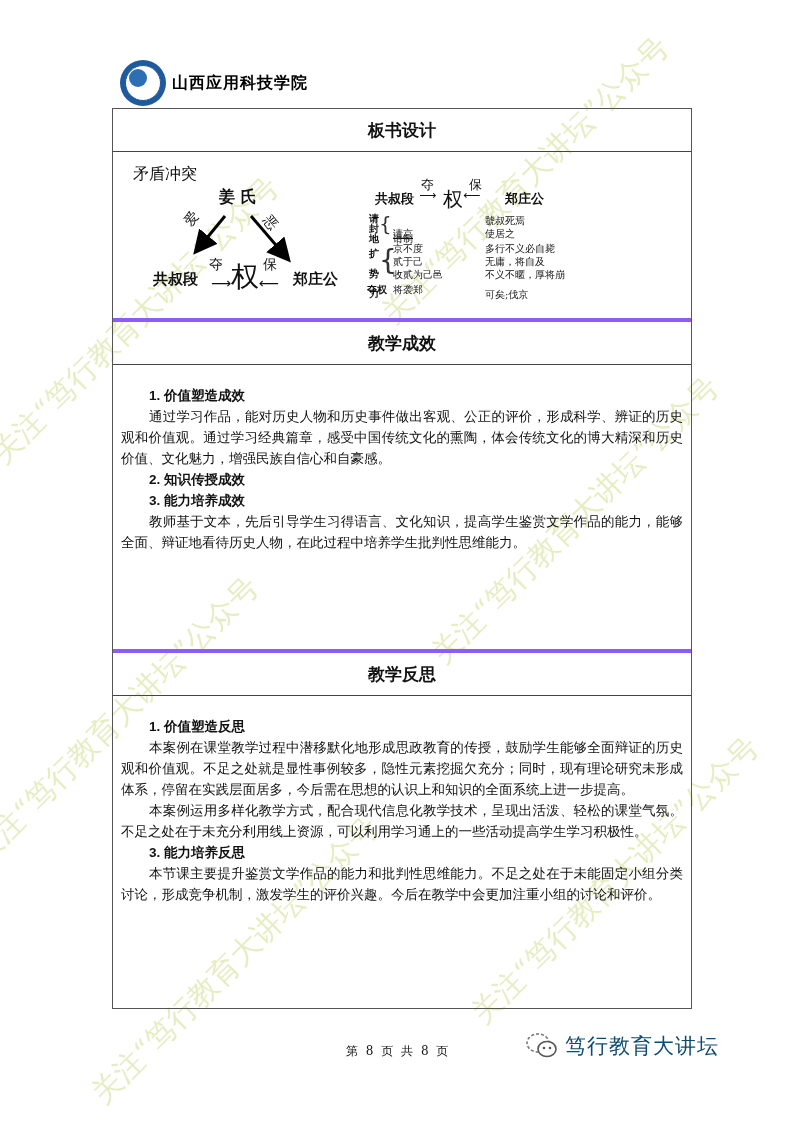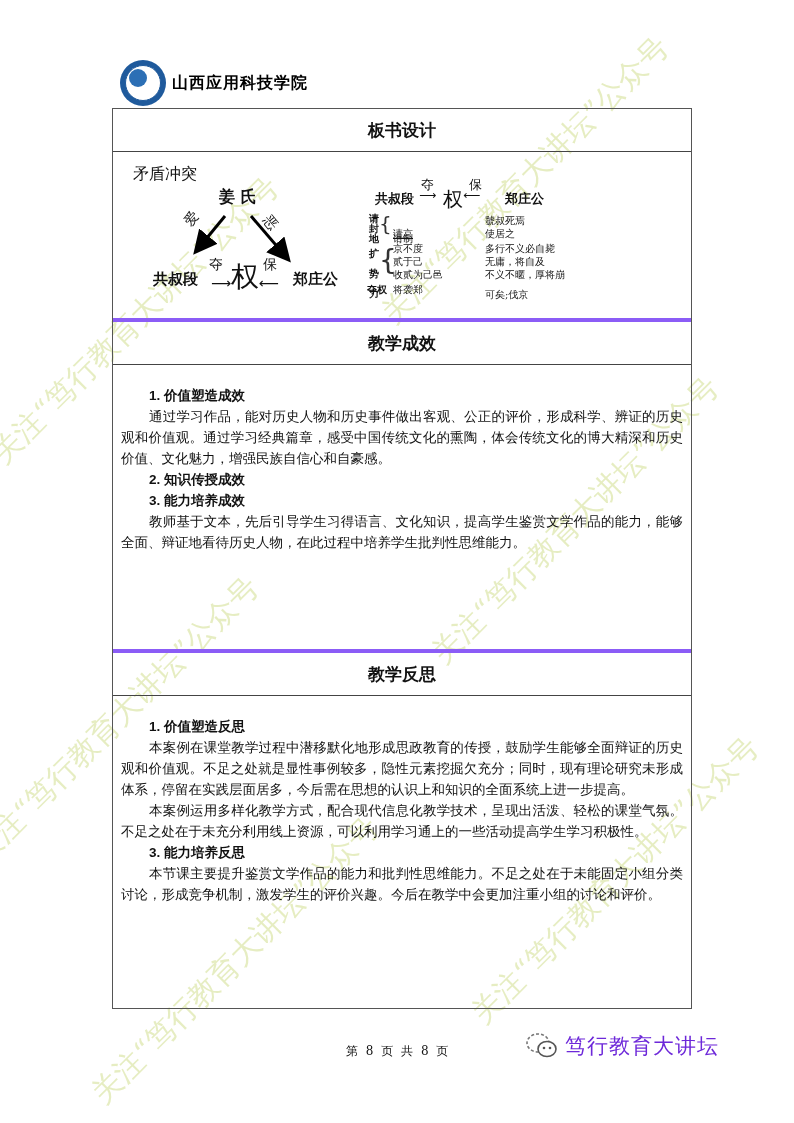--- a/index.html
+++ b/index.html
@@ -23,21 +23,21 @@
   .diagram { height: 166px; position: relative; font-family: "DejaVu Sans", sans-serif; }
   .d-abs { position: absolute; white-space: nowrap; }
   .d-bold { font-weight: bold; }
 
   .content { padding: 12px 8px 0 8px; font-size: 13.5px; line-height: 21px; }
   .content .h { font-family: Liberation Sans, sans-serif; font-weight: bold; font-size: 13.5px; padding-left: 28px; }
   .content .p { text-indent: 28px; text-align: justify; }
   .content .p.ind { padding-left: 28px; text-indent: 0; }
 
   .footer-page { position: absolute; left: 346px; top: 1043px; font-size: 12px; letter-spacing: 2px; }
-  .footer-brand { position: absolute; left: 525px; top: 1032px; display: flex; align-items: center; font-family: "DejaVu Sans", sans-serif; font-size: 21px; color: #6d28d9; letter-spacing: 1px; }
+  .footer-brand { position: absolute; left: 525px; top: 1032px; display: flex; align-items: center; font-family: "DejaVu Sans", sans-serif; font-size: 21px; color: #0c4a6e; letter-spacing: 1px; }
 
   .watermark { position: absolute; font-family: "DejaVu Serif", serif; color: rgba(200, 215, 120, 0.45); font-size: 30px; transform: rotate(-45deg); white-space: nowrap; pointer-events: none; }
 </style>
 </head>
 <body>
 
 <div class="watermark" style="left:330px;top:160px;">关注“笃行教育大讲坛”公众号</div>
 <div class="watermark" style="left:-60px;top:300px;">关注“笃行教育大讲坛”公众号</div>
 <div class="watermark" style="left:380px;top:500px;">关注“笃行教育大讲坛”公众号</div>
 <div class="watermark" style="left:-80px;top:700px;">关注“笃行教育大讲坛”公众号</div>

